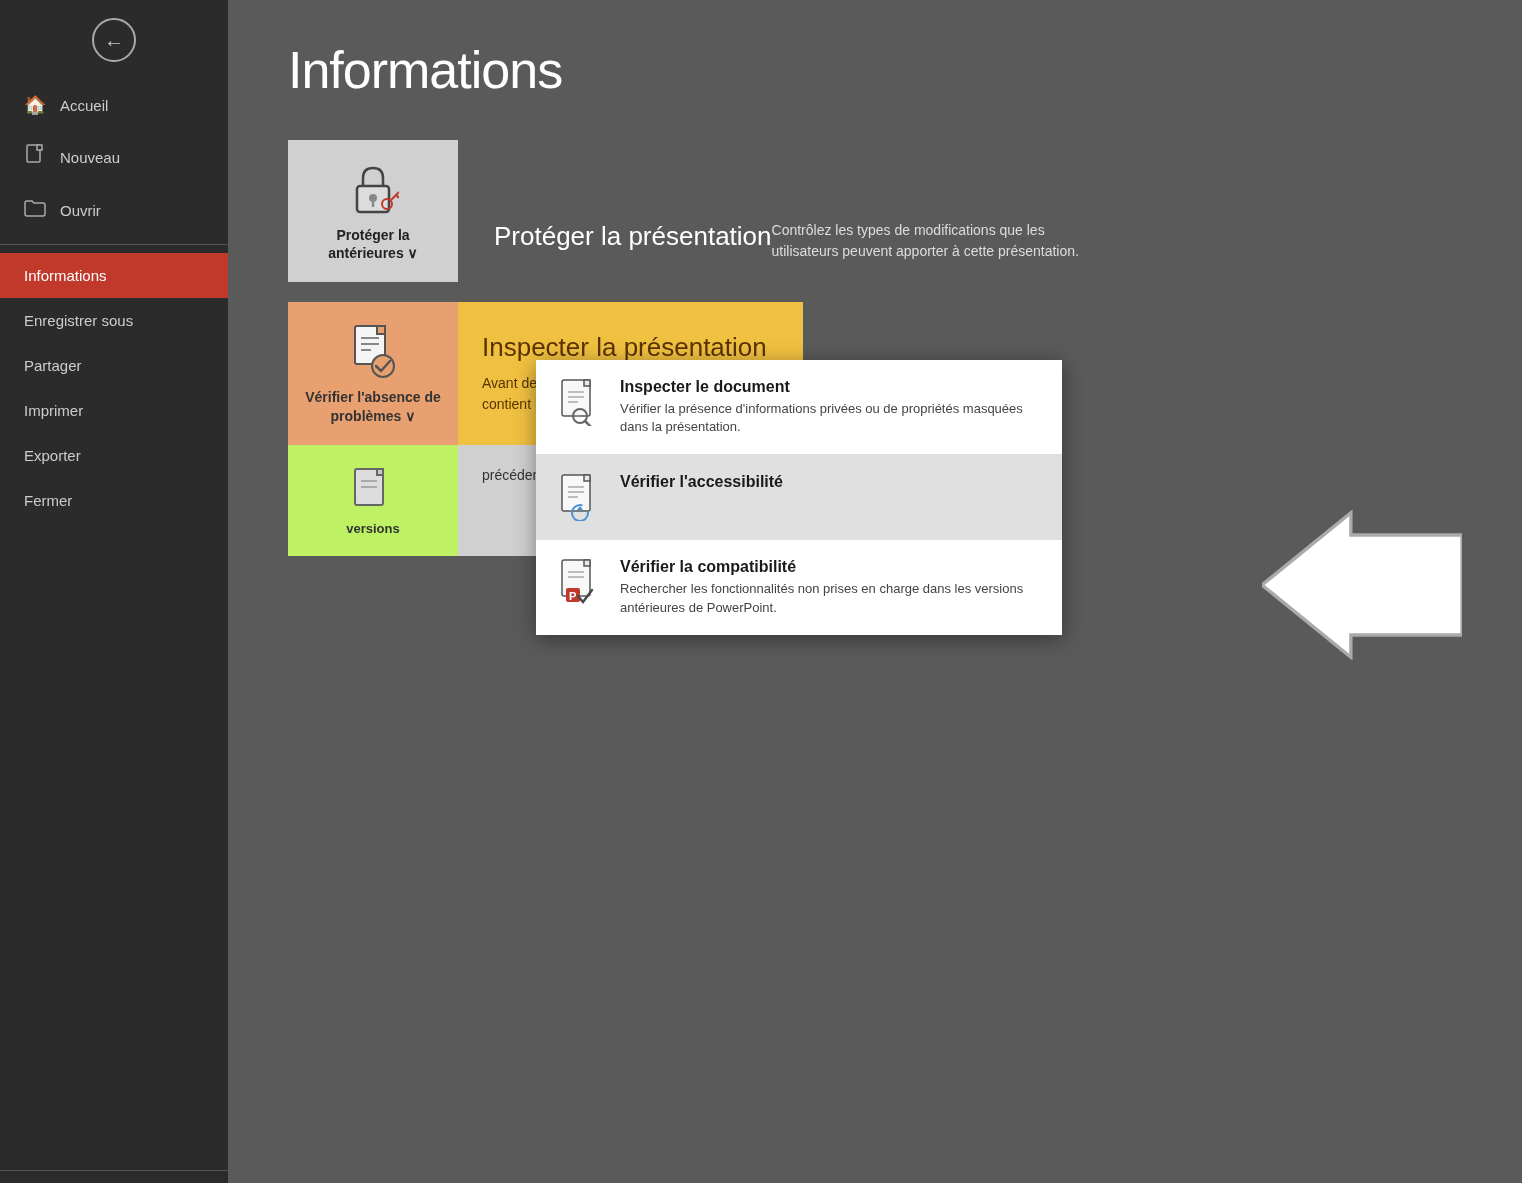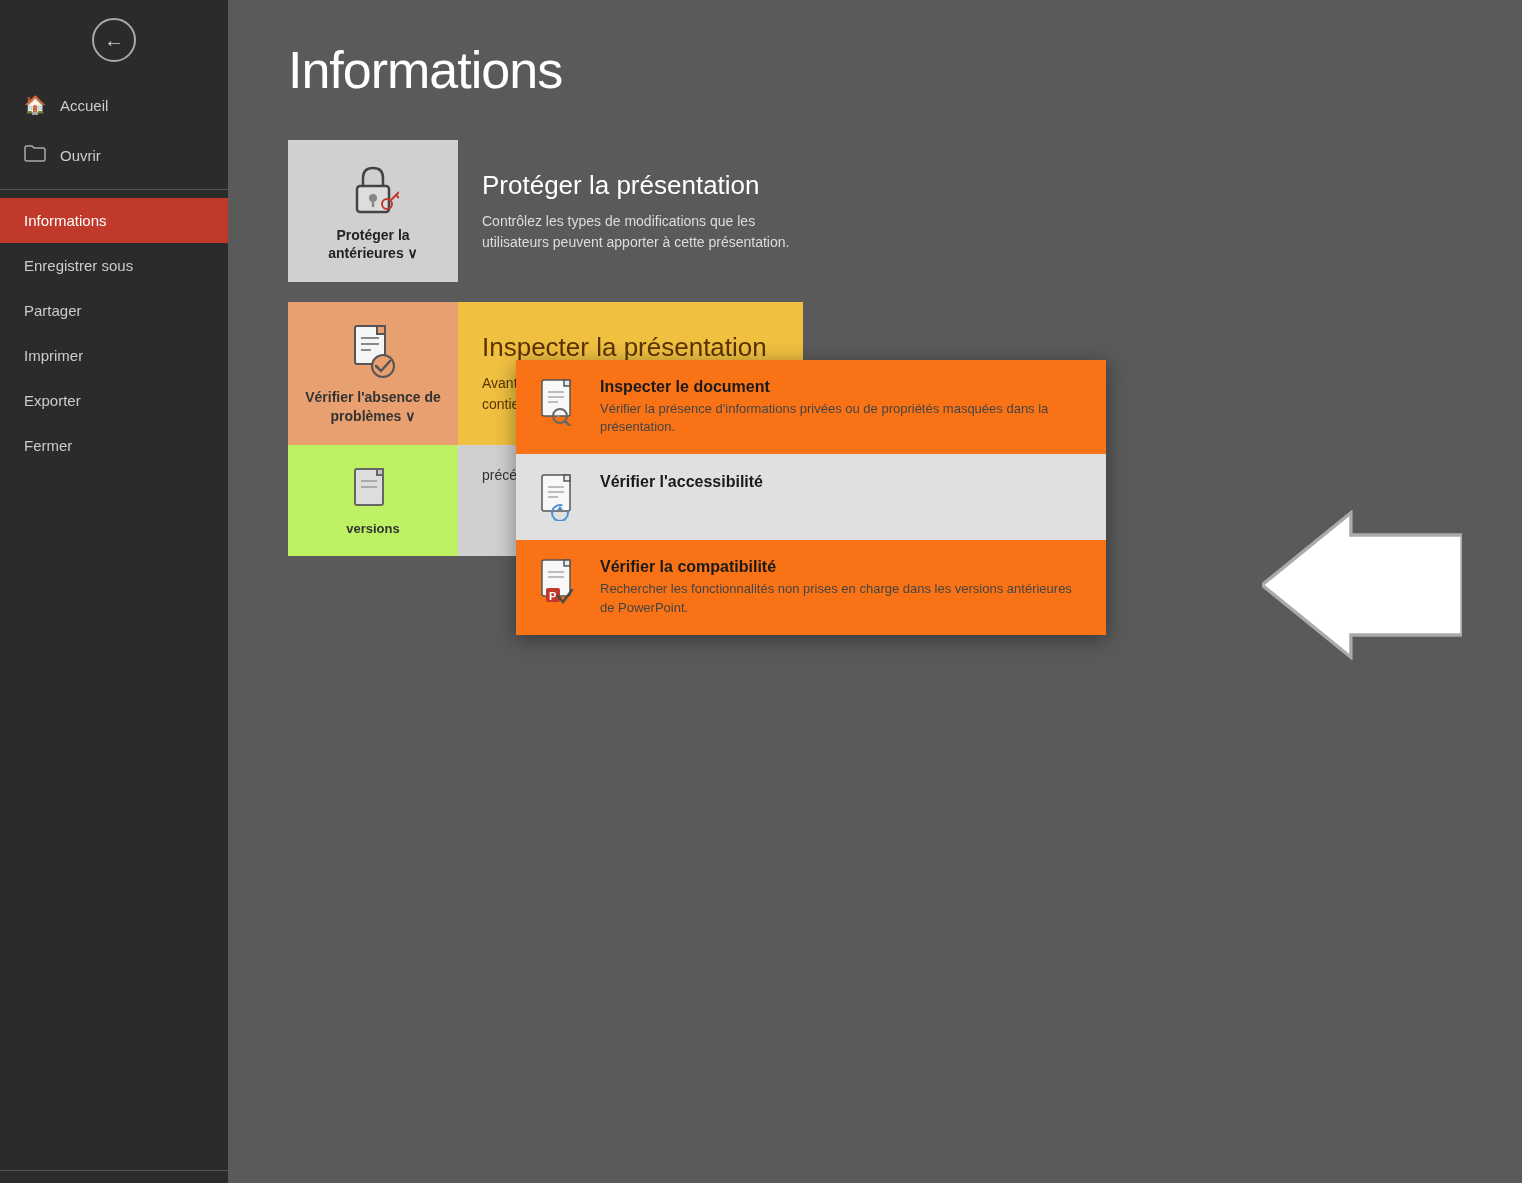--- a/index.html
+++ b/index.html
@@ -121,24 +121,24 @@
 
     .protect-button-label {
       font-size: 14px;
       font-weight: 700;
       color: #222;
       text-align: center;
       line-height: 1.3;
     }
 
     .protect-desc {
-      padding: 20px 24px;
-      display: flex;
-      flex-direction: column;
-      justify-content: center;
+      padding: 20px 36px;
+      display: flex;
+      justify-content: center;
+      align-items: flex-end;
     }
 
     .protect-desc-title {
       font-size: 26px;
       font-weight: 300;
       color: #ffffff;
       margin-bottom: 10px;
       line-height: 1.2;
     }
 
@@ -200,23 +200,23 @@
       font-size: 14px;
       color: #5a3300;
       line-height: 1.5;
       max-width: 280px;
     }
 
     
     .dropdown-menu {
       position: absolute;
       top: 360px;
-      left: 288px;
-      width: 590px;
-      background: #f97316;
+      left: 308px;
+      width: 526px;
+      background: #ffffff;
       box-shadow: 0 4px 20px rgba(0,0,0,0.4);
       z-index: 100;
     }
 
     .dropdown-item {
       display: flex;
       align-items: flex-start;
       padding: 18px 20px;
       gap: 16px;
       cursor: pointer;
@@ -311,20 +311,30 @@
     <div class="back-circle">
       <span class="back-arrow">←</span>
     </div>
   </div>
 
   <div class="sidebar-item">
     <span class="sidebar-item-icon">🏠</span>
     <span>Accueil</span>
   </div>
 
+  <div class="sidebar-item">
+    <span class="sidebar-item-icon">
+      <svg width="20" height="22" viewBox="0 0 20 22" fill="none">
+        <rect x="2" y="1" width="13" height="17" rx="1" stroke="#aaa" stroke-width="1.5" fill="none"></rect>
+        <path d="M12 1 L17 6" stroke="#aaa" stroke-width="1.5"></path>
+        <rect x="12" y="1" width="5" height="5" rx="0" fill="#2b2b2b" stroke="#aaa" stroke-width="1.5"></rect>
+      </svg>
+    </span>
+    <span>Nouveau</span>
+  </div>
 
   <div class="sidebar-item">
     <span class="sidebar-item-icon">
       <svg width="22" height="18" viewBox="0 0 22 18" fill="none">
         <path d="M1 4 Q1 2 3 2 L8 2 L10 4 L19 4 Q21 4 21 6 L21 15 Q21 17 19 17 L3 17 Q1 17 1 15 Z" stroke="#aaa" stroke-width="1.5" fill="none"></path>
       </svg>
     </span>
     <span>Ouvrir</span>
   </div>
 

